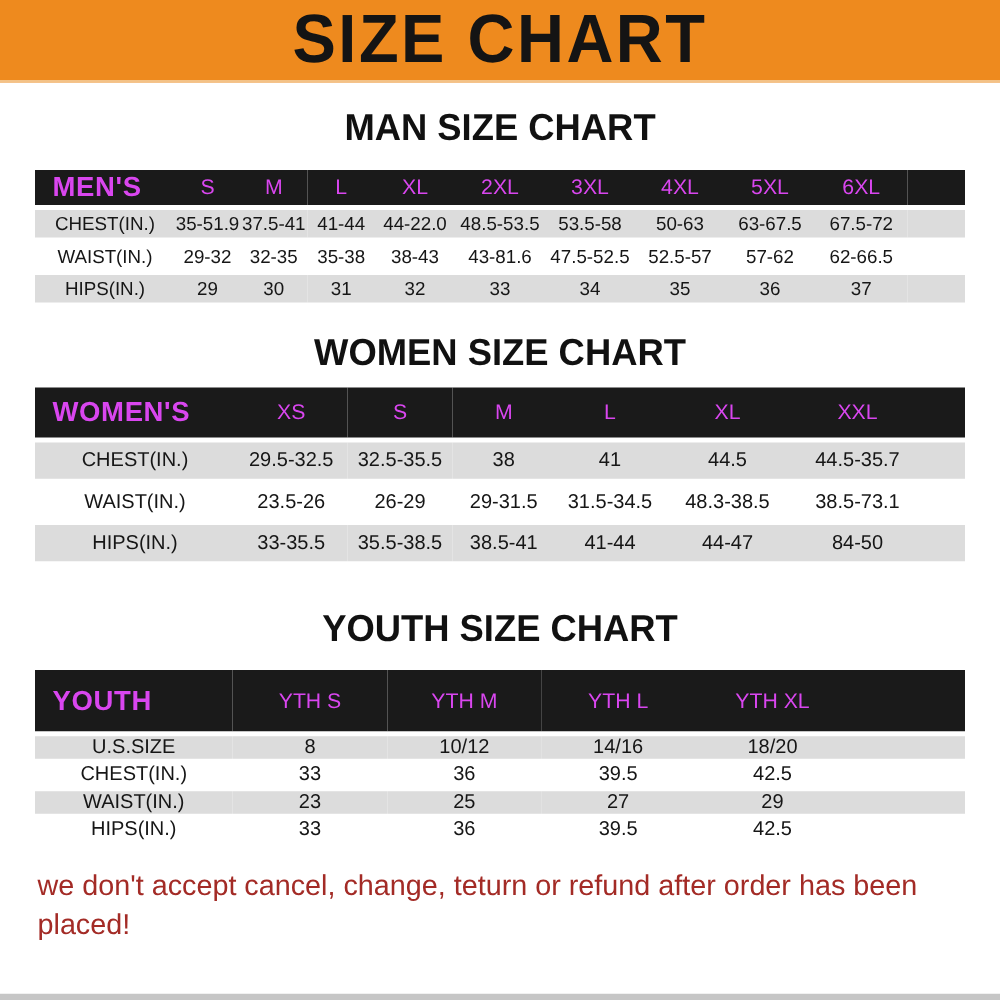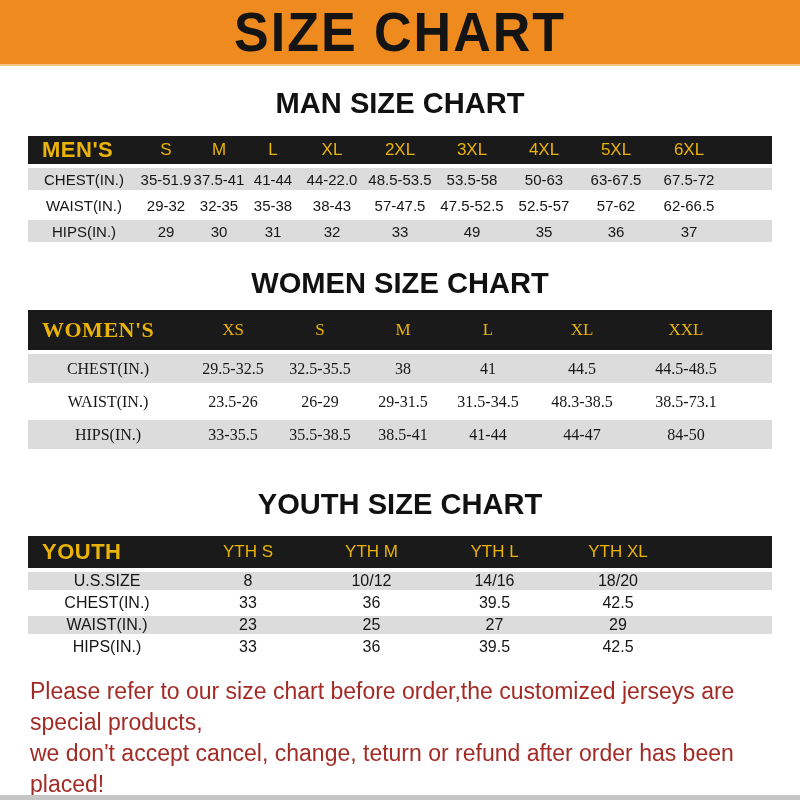--- a/index.html
+++ b/index.html
@@ -50,43 +50,43 @@
   #youth-heading  { margin-top: 34px; }
 
   table.size-table {
     border-collapse: separate;
     border-spacing: 0 4px;
     table-layout: fixed;
     width: 744px;
     margin: 0 28px;
   }
   .t-mens   { margin-top: 12px !important; }
-  .t-womens { margin-top: 6px  !important; font-family: Liberation Serif, serif; }
+  .t-womens { margin-top: 6px  !important; }
   .t-youth  { margin-top: 11px !important; }
 
   table.size-table thead tr { background: var(--header_bg); }
   table.size-table thead th {
-    color: #eab308;
+    color: #d946ef;
     font-weight: 400;
     font-size: 17px;
     text-align: center;
     padding: 0;
     white-space: nowrap;
     overflow: hidden;
   }
   table.size-table thead th.corner {
     text-align: left;
     padding-left: 14px;
     font-size: 22px;
     font-weight: 700;
     letter-spacing: 0.5px;
   }
   .t-mens thead tr   { height: 28px; }
   .t-womens thead tr { height: 40px; }
-  .t-youth thead tr  { height: 32px; }
+  .t-youth thead tr  { height: 49px; }
   .t-mens thead th { font-size: 16px; }
   .t-mens thead th.corner { font-size: 21px; }
   .t-womens thead th, .t-youth thead th { font-size: 18px; }
   .t-womens thead th.corner, .t-youth thead th.corner { font-size: 22px; }
 
   table.size-table tbody tr:nth-child(odd)  { background: var(--row_gray); }
   table.size-table tbody tr:nth-child(even) { background: var(--row_white); }
   .t-mens tbody tr   { height: 22px; }
   .t-womens tbody tr { height: 29px; }
   .t-youth tbody tr  { height: 16px; border-radius: 10px; }
@@ -169,35 +169,35 @@
           <td>63-67.5</td>
           <td>67.5-72</td>
           <td></td>
         </tr>
         <tr>
           <th>WAIST(IN.)</th>
           <td>29-32</td>
           <td>32-35</td>
           <td>35-38</td>
           <td>38-43</td>
-          <td>57-47.5</td>
+          <td>43-81.6</td>
           <td>47.5-52.5</td>
           <td>52.5-57</td>
           <td>57-62</td>
           <td>62-66.5</td>
           <td></td>
         </tr>
         <tr>
           <th>HIPS(IN.)</th>
           <td>29</td>
           <td>30</td>
           <td>31</td>
           <td>32</td>
           <td>33</td>
-          <td>49</td>
+          <td>34</td>
           <td>35</td>
           <td>36</td>
           <td>37</td>
           <td></td>
         </tr>
       </tbody>
     </table>
 </section>
 
 <section>
@@ -226,21 +226,21 @@
         </tr>
       </thead>
       <tbody>
         <tr>
           <th>CHEST(IN.)</th>
           <td>29.5-32.5</td>
           <td>32.5-35.5</td>
           <td>38</td>
           <td>41</td>
           <td>44.5</td>
-          <td>44.5-48.5</td>
+          <td>44.5-35.7</td>
           <td></td>
         </tr>
         <tr>
           <th>WAIST(IN.)</th>
           <td>23.5-26</td>
           <td>26-29</td>
           <td>29-31.5</td>
           <td>31.5-34.5</td>
           <td>48.3-38.5</td>
           <td>38.5-73.1</td>
@@ -312,17 +312,16 @@
           <td>36</td>
           <td>39.5</td>
           <td>42.5</td>
           <td></td>
         </tr>
       </tbody>
     </table>
 </section>
 
 <div class="footer-note">
-  <div>Please refer to our size chart before order,the customized jerseys are special products,</div>
   <div>we don't accept cancel, change, teturn or refund after order has been placed!</div>
 </div>
 
 <div class="bottom-edge"></div>
 
 </body></html>

